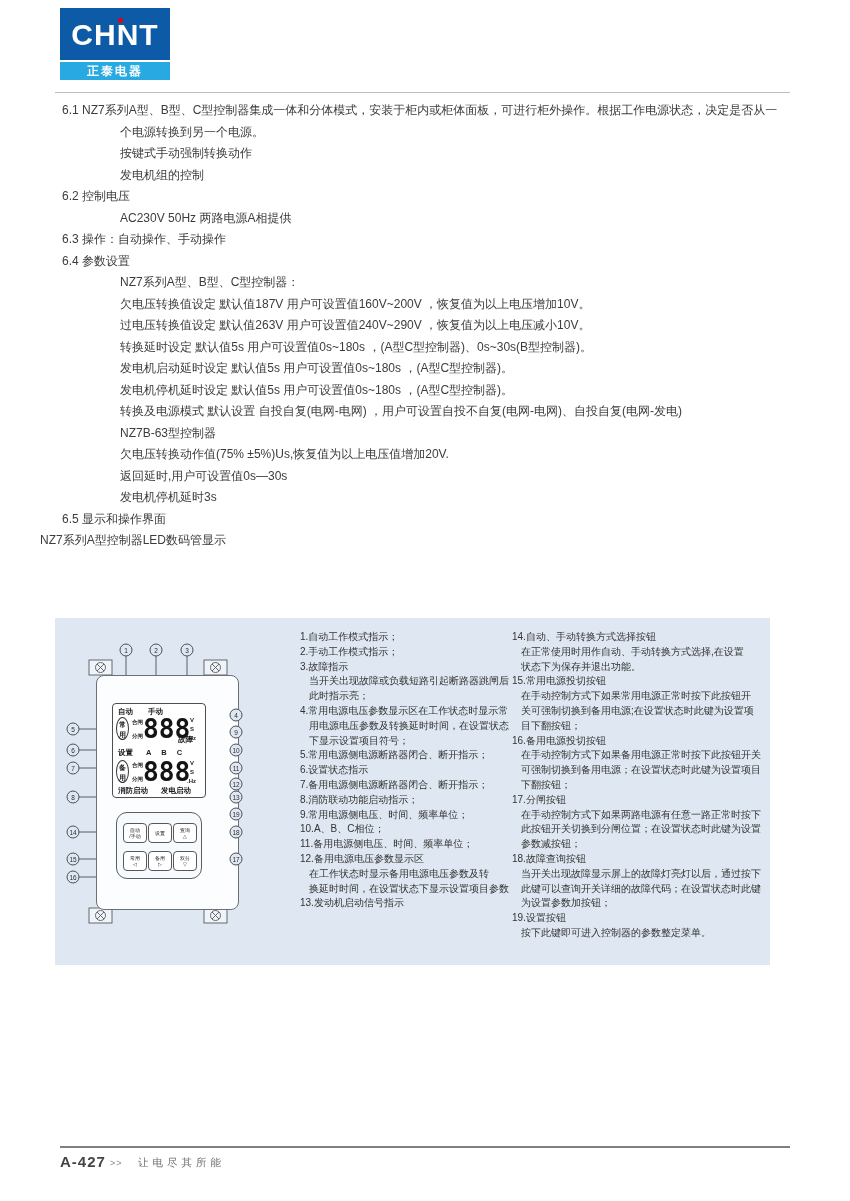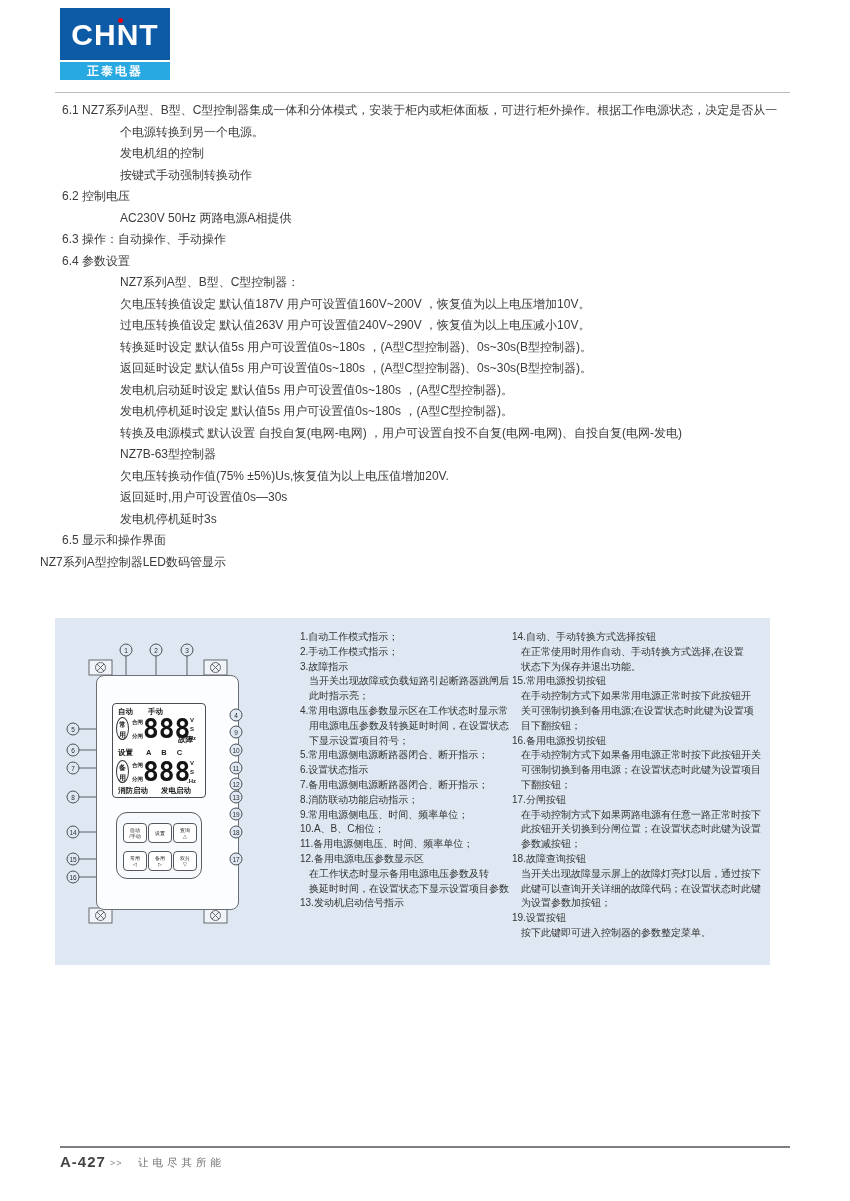--- a/index.html
+++ b/index.html
@@ -87,41 +87,40 @@
     <div class="logo-sub">正泰电器</div>
   </div>
   <div class="top-divider"></div>
 
   <div class="doc">
 
       <div class="doc-line s">6.1 NZ7系列A型、B型、C型控制器集成一体和分体模式，安装于柜内或柜体面板，可进行柜外操作。根据工作电源状态，决定是否从一</div>
 
       <div class="doc-line a">个电源转换到另一个电源。</div>
 
+      <div class="doc-line a">按键式手动强制转换动作</div>
+
       <div class="doc-line a">发电机组的控制</div>
 
-      <div class="doc-line a">按键式手动强制转换动作</div>
-
       <div class="doc-line s">6.2 控制电压</div>
 
       <div class="doc-line a">AC230V 50Hz 两路电源A相提供</div>
 
       <div class="doc-line s">6.3 操作：自动操作、手动操作</div>
 
       <div class="doc-line s">6.4 参数设置</div>
 
       <div class="doc-line a">NZ7系列A型、B型、C型控制器：</div>
 
       <div class="doc-line a">欠电压转换值设定 默认值187V 用户可设置值160V~200V ，恢复值为以上电压增加10V。</div>
 
       <div class="doc-line a">过电压转换值设定 默认值263V 用户可设置值240V~290V ，恢复值为以上电压减小10V。</div>
 
       <div class="doc-line a">转换延时设定 默认值5s 用户可设置值0s~180s ，(A型C型控制器)、0s~30s(B型控制器)。</div>
 
-      <div class="doc-line a">返回延时设定 默认值5s 用户可设置值0s~180s ，(A型C型控制器)、0s~30s(B型控制器)。</div>
 
       <div class="doc-line a">发电机启动延时设定 默认值5s 用户可设置值0s~180s ，(A型C型控制器)。</div>
 
       <div class="doc-line a">发电机停机延时设定 默认值5s 用户可设置值0s~180s ，(A型C型控制器)。</div>
 
       <div class="doc-line a">转换及电源模式 默认设置 自投自复(电网-电网) ，用户可设置自投不自复(电网-电网)、自投自复(电网-发电)</div>
 
       <div class="doc-line a">NZ7B-63型控制器</div>
 
       <div class="doc-line a">欠电压转换动作值(75% ±5%)Us,恢复值为以上电压值增加20V.</div>

